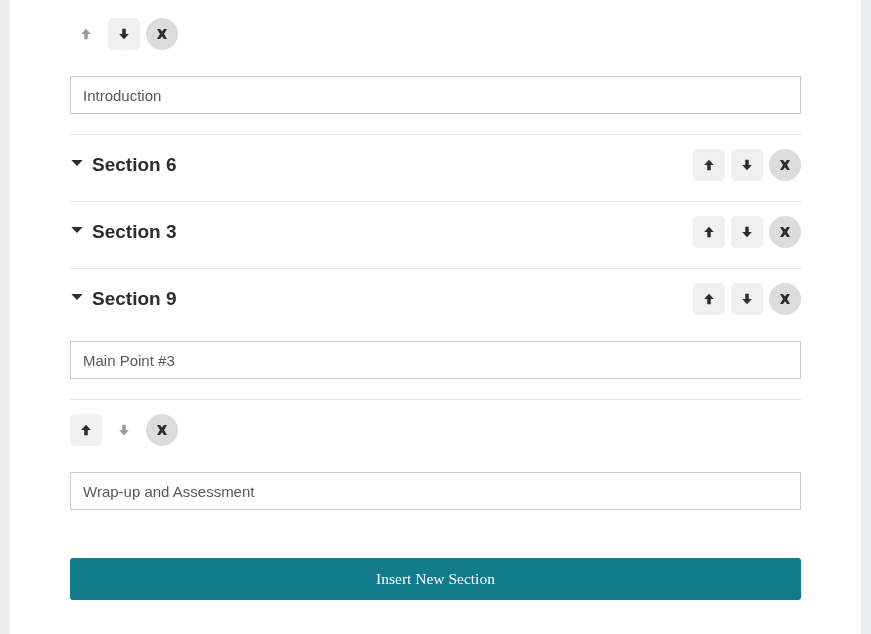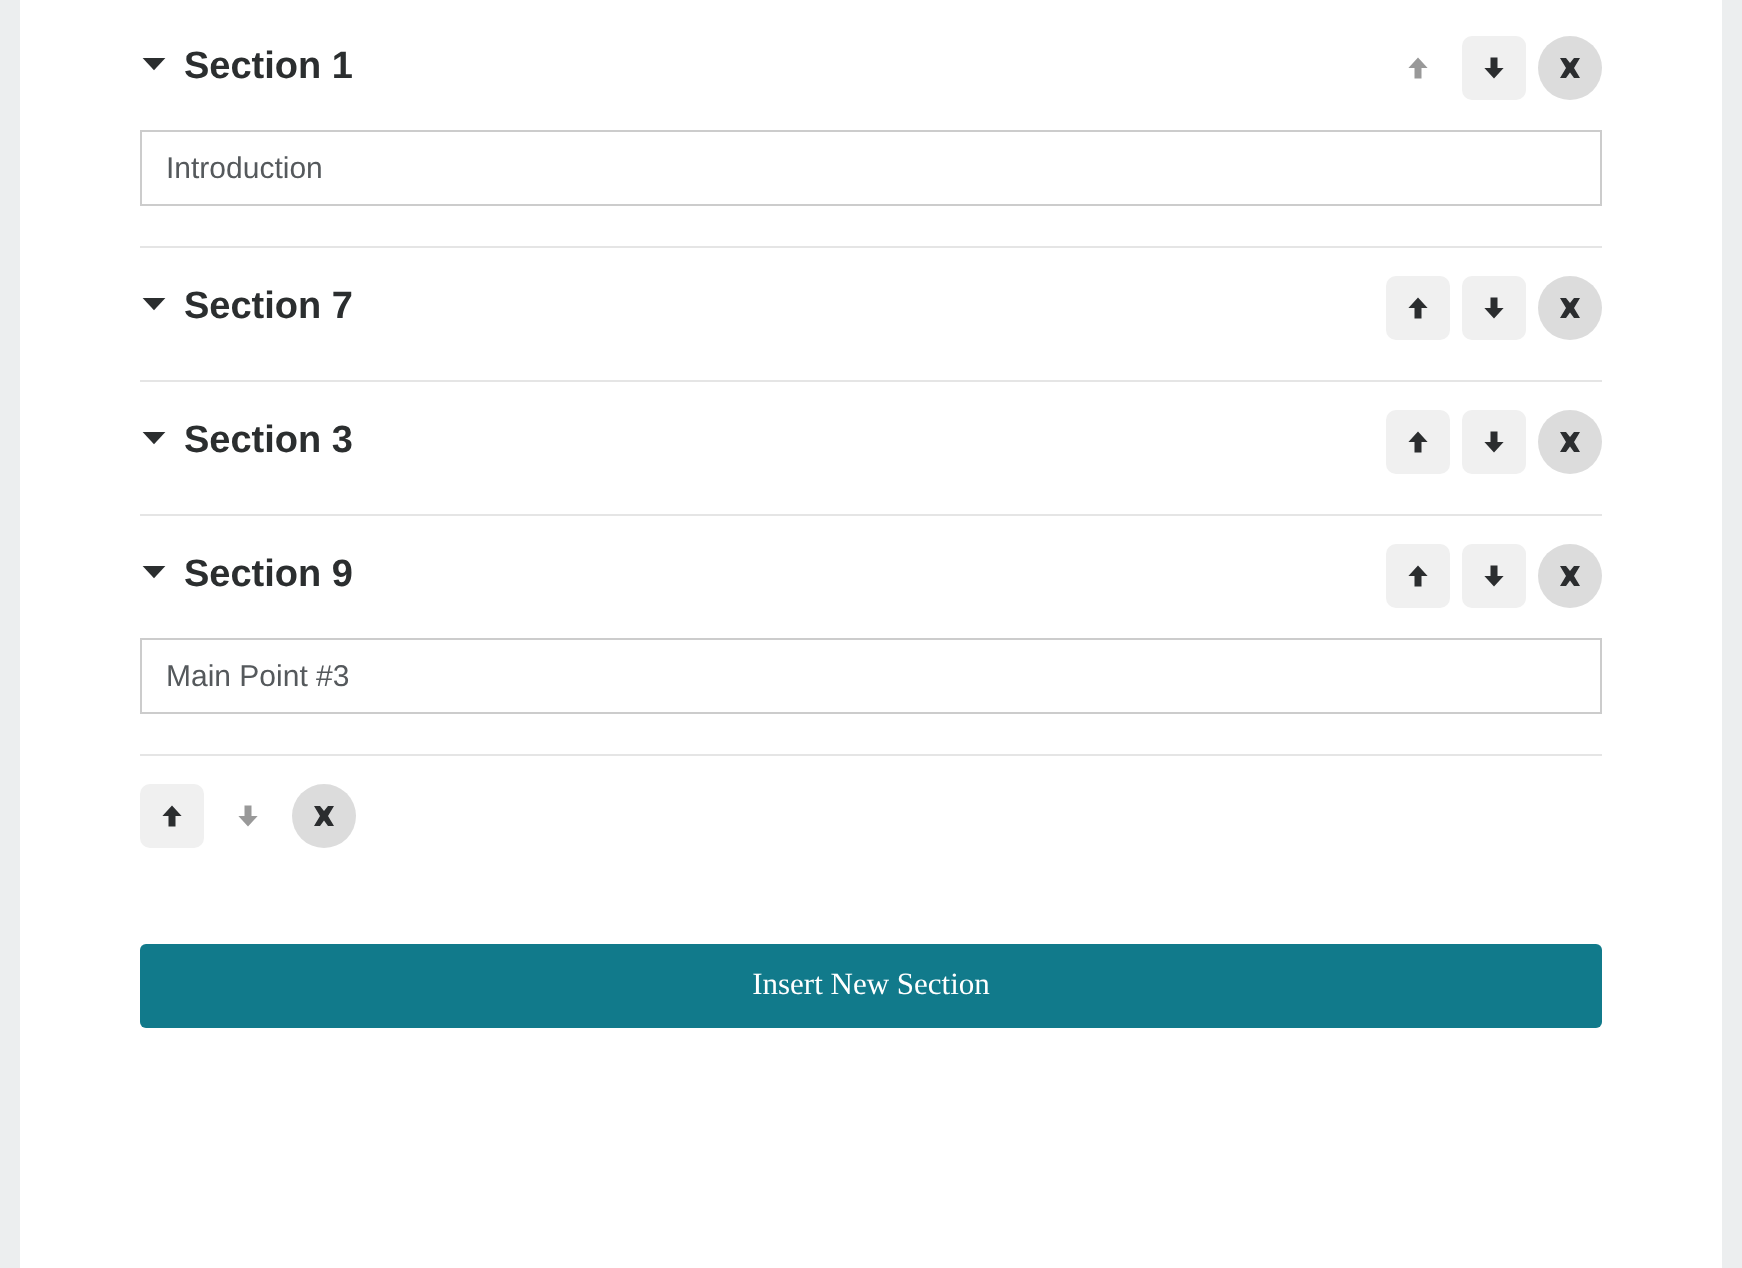--- a/index.html
+++ b/index.html
@@ -69,21 +69,21 @@
     .ctrl.disabled {
       background: transparent;
       cursor: default;
       color: #999;
     }
     .ctrl.remove {
       background: #dcdcdc;
       border-radius: 50%;
     }
     .section-input {
-      margin-top: 15px;
+      margin-top: 26px;
       width: 100%;
       height: 38px;
       padding: 6px 12px;
       font-size: 15px;
       color: #55595c;
       border: 1px solid #ccc;
       border-radius: 0px;
       outline: none;
       font-family: inherit;
     }
@@ -100,56 +100,50 @@
       font-family: Georgia, 'Times New Roman', serif;
     }
   </style>
 </head>
 <body>
 
 <div class="outer">
   <div class="card">
     <div id="sections-container">
         <div class="section-block"><div class="section-header">
+            <div class="controls">
+              <button class="ctrl disabled">
+                <span>
+                  <svg width="14" height="14" viewBox="0 0 16 16">
+                    <path fill="currentColor" d="M8 2l5.5 6H10v6H6V8H2.5z"></path>
+                  </svg>
+                </span>
+              </button>
+              <button class="ctrl">
+                <span>
+                  <svg width="14" height="14" viewBox="0 0 16 16">
+                    <path fill="currentColor" d="M8 14l5.5-6H10V2H6v6H2.5z"></path>
+                  </svg>
+                </span>
+              </button>
+              <button class="ctrl remove">
+                <span>
+                  <svg width="16" height="16" viewBox="0 0 16 16">
+                    <path fill="currentColor" d="M3 3l3 0 2 2.5L10 3h3L10 8l3 5h-3l-2-2.8L6 13H3l3-5z"></path>
+                  </svg>
+                </span>
+              </button>
+            </div>
+          </div><input type="text" class="section-input" value="Introduction" style=""></div>
+        <div class="section-block"><div class="section-header">
             <div class="section-title-group">
               <span class="chev"><svg width="14" height="14" viewBox="0 0 16 16">
                   <path fill="currentColor" d="M1.5 4.5l6.5 7 6.5-7z"></path>
                 </svg></span>
-              <span class="section-title">Section 1</span>
-            </div>
-            <div class="controls">
-              <button class="ctrl disabled">
-                <span>
-                  <svg width="14" height="14" viewBox="0 0 16 16">
-                    <path fill="currentColor" d="M8 2l5.5 6H10v6H6V8H2.5z"></path>
-                  </svg>
-                </span>
-              </button>
-              <button class="ctrl">
-                <span>
-                  <svg width="14" height="14" viewBox="0 0 16 16">
-                    <path fill="currentColor" d="M8 14l5.5-6H10V2H6v6H2.5z"></path>
-                  </svg>
-                </span>
-              </button>
-              <button class="ctrl remove">
-                <span>
-                  <svg width="16" height="16" viewBox="0 0 16 16">
-                    <path fill="currentColor" d="M3 3l3 0 2 2.5L10 3h3L10 8l3 5h-3l-2-2.8L6 13H3l3-5z"></path>
-                  </svg>
-                </span>
-              </button>
-            </div>
-          </div><input type="text" class="section-input" value="Introduction" style=""></div>
-        <div class="section-block"><div class="section-header">
-            <div class="section-title-group">
-              <span class="chev"><svg width="14" height="14" viewBox="0 0 16 16">
-                  <path fill="currentColor" d="M1.5 4.5l6.5 7 6.5-7z"></path>
-                </svg></span>
-              <span class="section-title">Section 7</span>
+              <span class="section-title">Section 6</span>
             </div>
             <div class="controls">
               <button class="ctrl">
                 <span>
                   <svg width="14" height="14" viewBox="0 0 16 16">
                     <path fill="currentColor" d="M8 2l5.5 6H10v6H6V8H2.5z"></path>
                   </svg>
                 </span>
               </button>
               <button class="ctrl">
@@ -247,17 +241,17 @@
                 </span>
               </button>
               <button class="ctrl remove">
                 <span>
                   <svg width="16" height="16" viewBox="0 0 16 16">
                     <path fill="currentColor" d="M3 3l3 0 2 2.5L10 3h3L10 8l3 5h-3l-2-2.8L6 13H3l3-5z"></path>
                   </svg>
                 </span>
               </button>
             </div>
-          </div></div>
+          </div><input type="text" class="section-input" value="Wrap-up and Assessment" style=""></div>
       </div>
     <button class="insert-btn">Insert New Section</button>
   </div>
 </div>
 
 </body></html>

